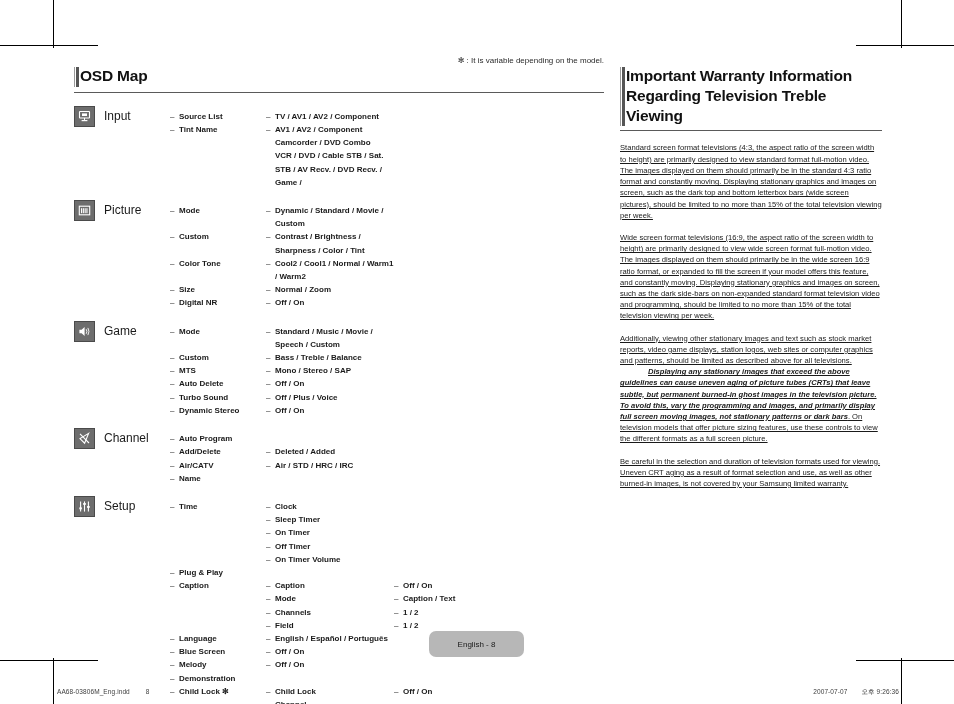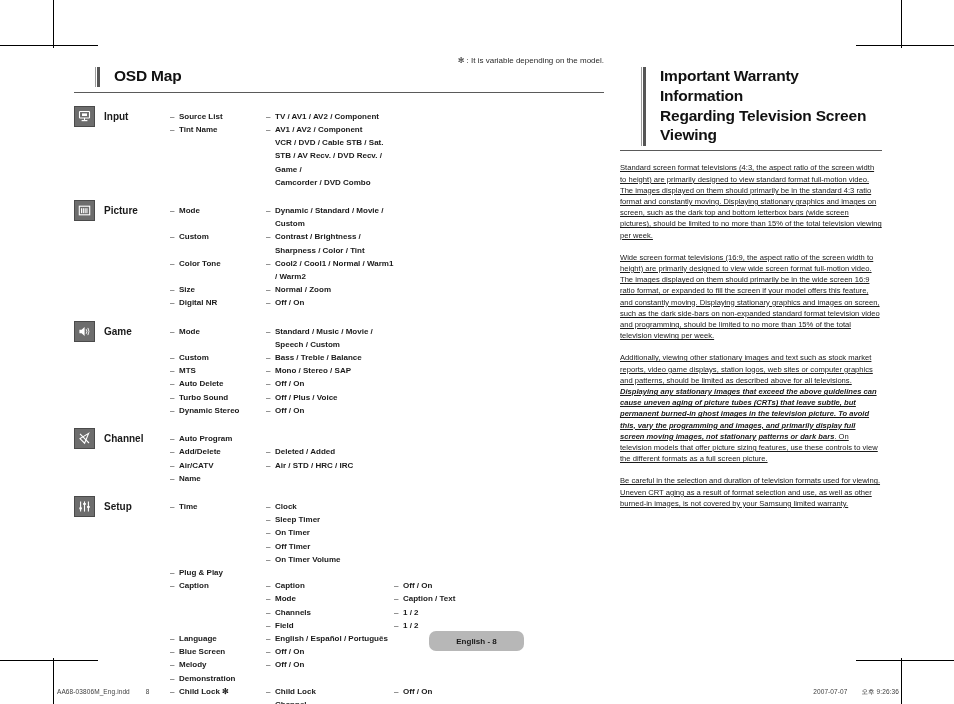--- a/index.html
+++ b/index.html
@@ -50,22 +50,21 @@
   .col-right {
     position: absolute;
     left: 620px;
     top: 66px;
     width: 262px;
   }
 
   
   .sec-head {
     position: relative;
-    padding-left: 19px;
-    margin-left: 21px;
+    padding-left: 6px;
   }
   .sec-bar {
     position: absolute;
     left: 0; top: 1px;
     width: 5px;
     height: 100%;
     background: linear-gradient(to right, #9a9a9a 0 1.5px, #ffffff 1.5px 2.5px, #555 2.5px 5px);
   }
   h1.title {
     margin: 0;
@@ -116,22 +115,22 @@
     border: 1px solid #4a4a4a;
     margin-right: 9px;
     margin-top: 2px;
     display: flex;
     align-items: center;
     justify-content: center;
   }
   .grp-icon svg { display: block; }
   .grp-label {
     flex: 0 0 66px;
-    font-weight: bold;
-    font-size: 10px;
+    font-weight: normal;
+    font-size: 12px;
     padding-top: 6px;
     color: #1a1a1a;
   }
   .grp-rows { flex: 1 1 auto; padding-top: 6px; }
 
   .lvl-row { display: flex; align-items: flex-start; }
   .l1 {
     flex: 0 0 96px;
     font-weight: bold;
     display: flex;
@@ -156,34 +155,34 @@
 
   
   .warr-body {
     margin-top: 11px;
     font-size: 7.6px;
     line-height: 11.2px;
     color: #1a1a1a;
     text-decoration: underline;
   }
   .warr-body p { margin: 0 0 11px 0; }
-  .warr-body .bi { font-weight: bold; font-style: italic; }
+  .warr-body .bi { font-weight: bold; font-style: italic; margin-left: 28px; }
 
   
   .page-badge {
     position: absolute;
     left: 429px;
     top: 631px;
     width: 95px;
-    height: 20px;
+    height: 26px;
     border-radius: 7px;
     background: #b7b7b7;
     color: #1a1a1a;
     font-size: 8px;
-    font-weight: bold;
+    font-weight: normal;
     display: flex;
     align-items: center;
     justify-content: center;
   }
 
   
   .pfoot {
     position: absolute;
     top: 688px;
     font-size: 6.5px;
@@ -252,29 +251,29 @@
               <div class="l2">
                 <span class="dash">–</span>
                 <span class="txt">AV1 / AV2 / Component</span>
               </div>
               <div class="l3">&nbsp;</div>
             </div>
             <div class="lvl-row">
               <div class="l1">&nbsp;</div>
               <div class="l2">
                 <span class="dash spacer">–</span>
+                <span class="txt">Camcorder / DVD Combo</span>
+              </div>
+              <div class="l3">&nbsp;</div>
+            </div>
+            <div class="lvl-row">
+              <div class="l1">&nbsp;</div>
+              <div class="l2">
+                <span class="dash spacer">–</span>
                 <span class="txt">VCR / DVD / Cable STB / Sat. STB / AV Recv. / DVD Recv. / Game /</span>
-              </div>
-              <div class="l3">&nbsp;</div>
-            </div>
-            <div class="lvl-row">
-              <div class="l1">&nbsp;</div>
-              <div class="l2">
-                <span class="dash spacer">–</span>
-                <span class="txt">Camcorder / DVD Combo</span>
               </div>
               <div class="l3">&nbsp;</div>
             </div>
           </div>
         </div>
         <div class="grp">
           <div class="grp-icon">
             <svg width="13" height="13" viewBox="0 0 13 13">
               <rect x="1.3" y="2.2" width="10.4" height="8.6" fill="none" stroke="#fff" stroke-width="1.1"></rect>
               <rect x="3" y="4.2" width="1.1" height="5" fill="#fff"></rect>
@@ -631,21 +630,21 @@
           </div>
         </div>
       </div>
   </div>
 
   <div class="col-right">
     <div class="sec-head">
       <span class="sec-bar"></span>
       <h1 class="title">
         <span>Important Warranty Information</span><br>
-        <span>Regarding Television Screen Viewing</span>
+        <span>Regarding Television Treble Viewing</span>
       </h1>
     </div>
     <hr class="rule">
     <div class="warr-body" id="warranty-body">
         <p><span>Standard screen format televisions (4:3, the aspect ratio of the screen width to height) are primarily designed to view standard format full-motion video. The images displayed on them should primarily be in the standard 4:3 ratio format and constantly moving. Displaying stationary graphics and images on screen, such as the dark top and bottom letterbox bars (wide screen pictures), should be limited to no more than 15% of the total television viewing per week.</span></p>
         <p><span>Wide screen format televisions (16:9, the aspect ratio of the screen width to height) are primarily designed to view wide screen format full-motion video. The images displayed on them should primarily be in the wide screen 16:9 ratio format, or expanded to fill the screen if your model offers this feature, and constantly moving. Displaying stationary graphics and images on screen, such as the dark side-bars on non-expanded standard format television video and programming, should be limited to no more than 15% of the total television viewing per week.</span></p>
         <p><span>Additionally, viewing other stationary images and text such as stock market reports, video game displays, station logos, web sites or computer graphics and patterns, should be limited as described above for all televisions. </span><span class="bi">Displaying any stationary images that exceed the above guidelines can cause uneven aging of picture tubes (CRTs) that leave subtle, but permanent burned-in ghost images in the television picture. To avoid this, vary the programming and images, and primarily display full screen moving images, not stationary patterns or dark bars</span><span>. On television models that offer picture sizing features, use these controls to view the different formats as a full screen picture.</span></p>
         <p><span>Be careful in the selection and duration of television formats used for viewing. Uneven CRT aging as a result of format selection and use, as well as other burned-in images, is not covered by your Samsung limited warranty.</span></p>
       </div>
   </div>

